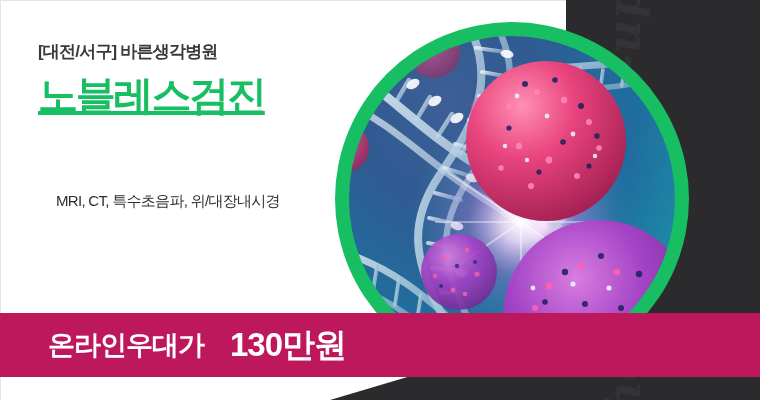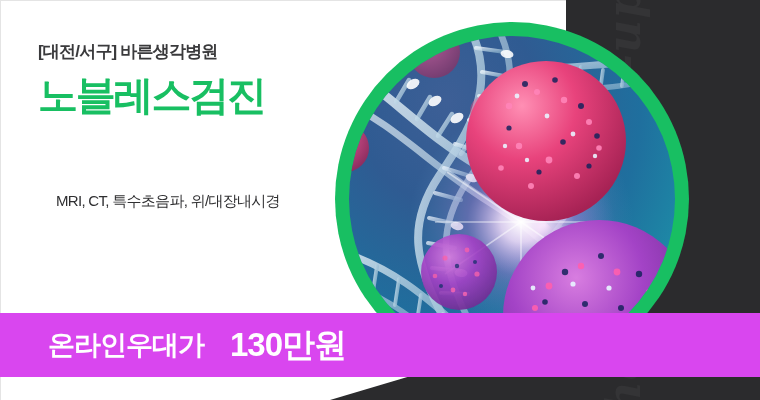--- a/index.html
+++ b/index.html
@@ -70,21 +70,21 @@
       radial-gradient(circle at 60% 58%, rgba(255,255,255,0.95) 0%, rgba(255,220,255,0.55) 4%, rgba(190,150,255,0.25) 11%, rgba(60,110,180,0) 26%),
       radial-gradient(ellipse at 30% 20%, #3d5f96 0%, #2f5b92 28%, #1f6f9e 60%, #1d8fa8 85%),
       linear-gradient(160deg,#3c5b92 0%,#236a9b 45%,#1c92ae 78%,#24a3b4 100%);
   }
   .photo-svg{position:absolute;inset:0;width:100%;height:100%;display:block;}
 
   
   .price-banner{
     position:absolute;left:0;top:313px;
     width:760px;height:64px;
-    background:#d946ef;
+    background:#be185d;
   }
   .price-banner-text{
     position:absolute;left:48px;top:0;height:64px;
     display:flex;align-items:center;
     color:#ffffff;white-space:nowrap;
   }
   .price-label{
     font-size:27px;font-weight:700;letter-spacing:-1px;
   }
   .price-amount{
@@ -93,21 +93,21 @@
 
   
   .text-block{position:absolute;left:28px;top:40px;width:300px;margin-left:10px;}
   .subtitle{
     font-size:17px;font-weight:700;color:#3a3a3c;
     letter-spacing:-0.8px;white-space:nowrap;margin:0;
   }
   .title{
     font-size:40px;font-weight:800;color:#18bf62;
     letter-spacing:-2.2px;white-space:nowrap;
-    margin:10px 0 0 0;line-height:1.1;
+    margin:10px 0 0 0;line-height:1.1;text-decoration:underline;
   }
 
   .checklist{position:absolute;left:28px;top:178px;width:310px;}
   .checklist-head{
     display:inline-block;
     font-size:18px;font-weight:800;color:#18bf62;
     letter-spacing:-0.6px;
     border-bottom:2px solid #18bf62;
     padding-bottom:2px;
     white-space:nowrap;

